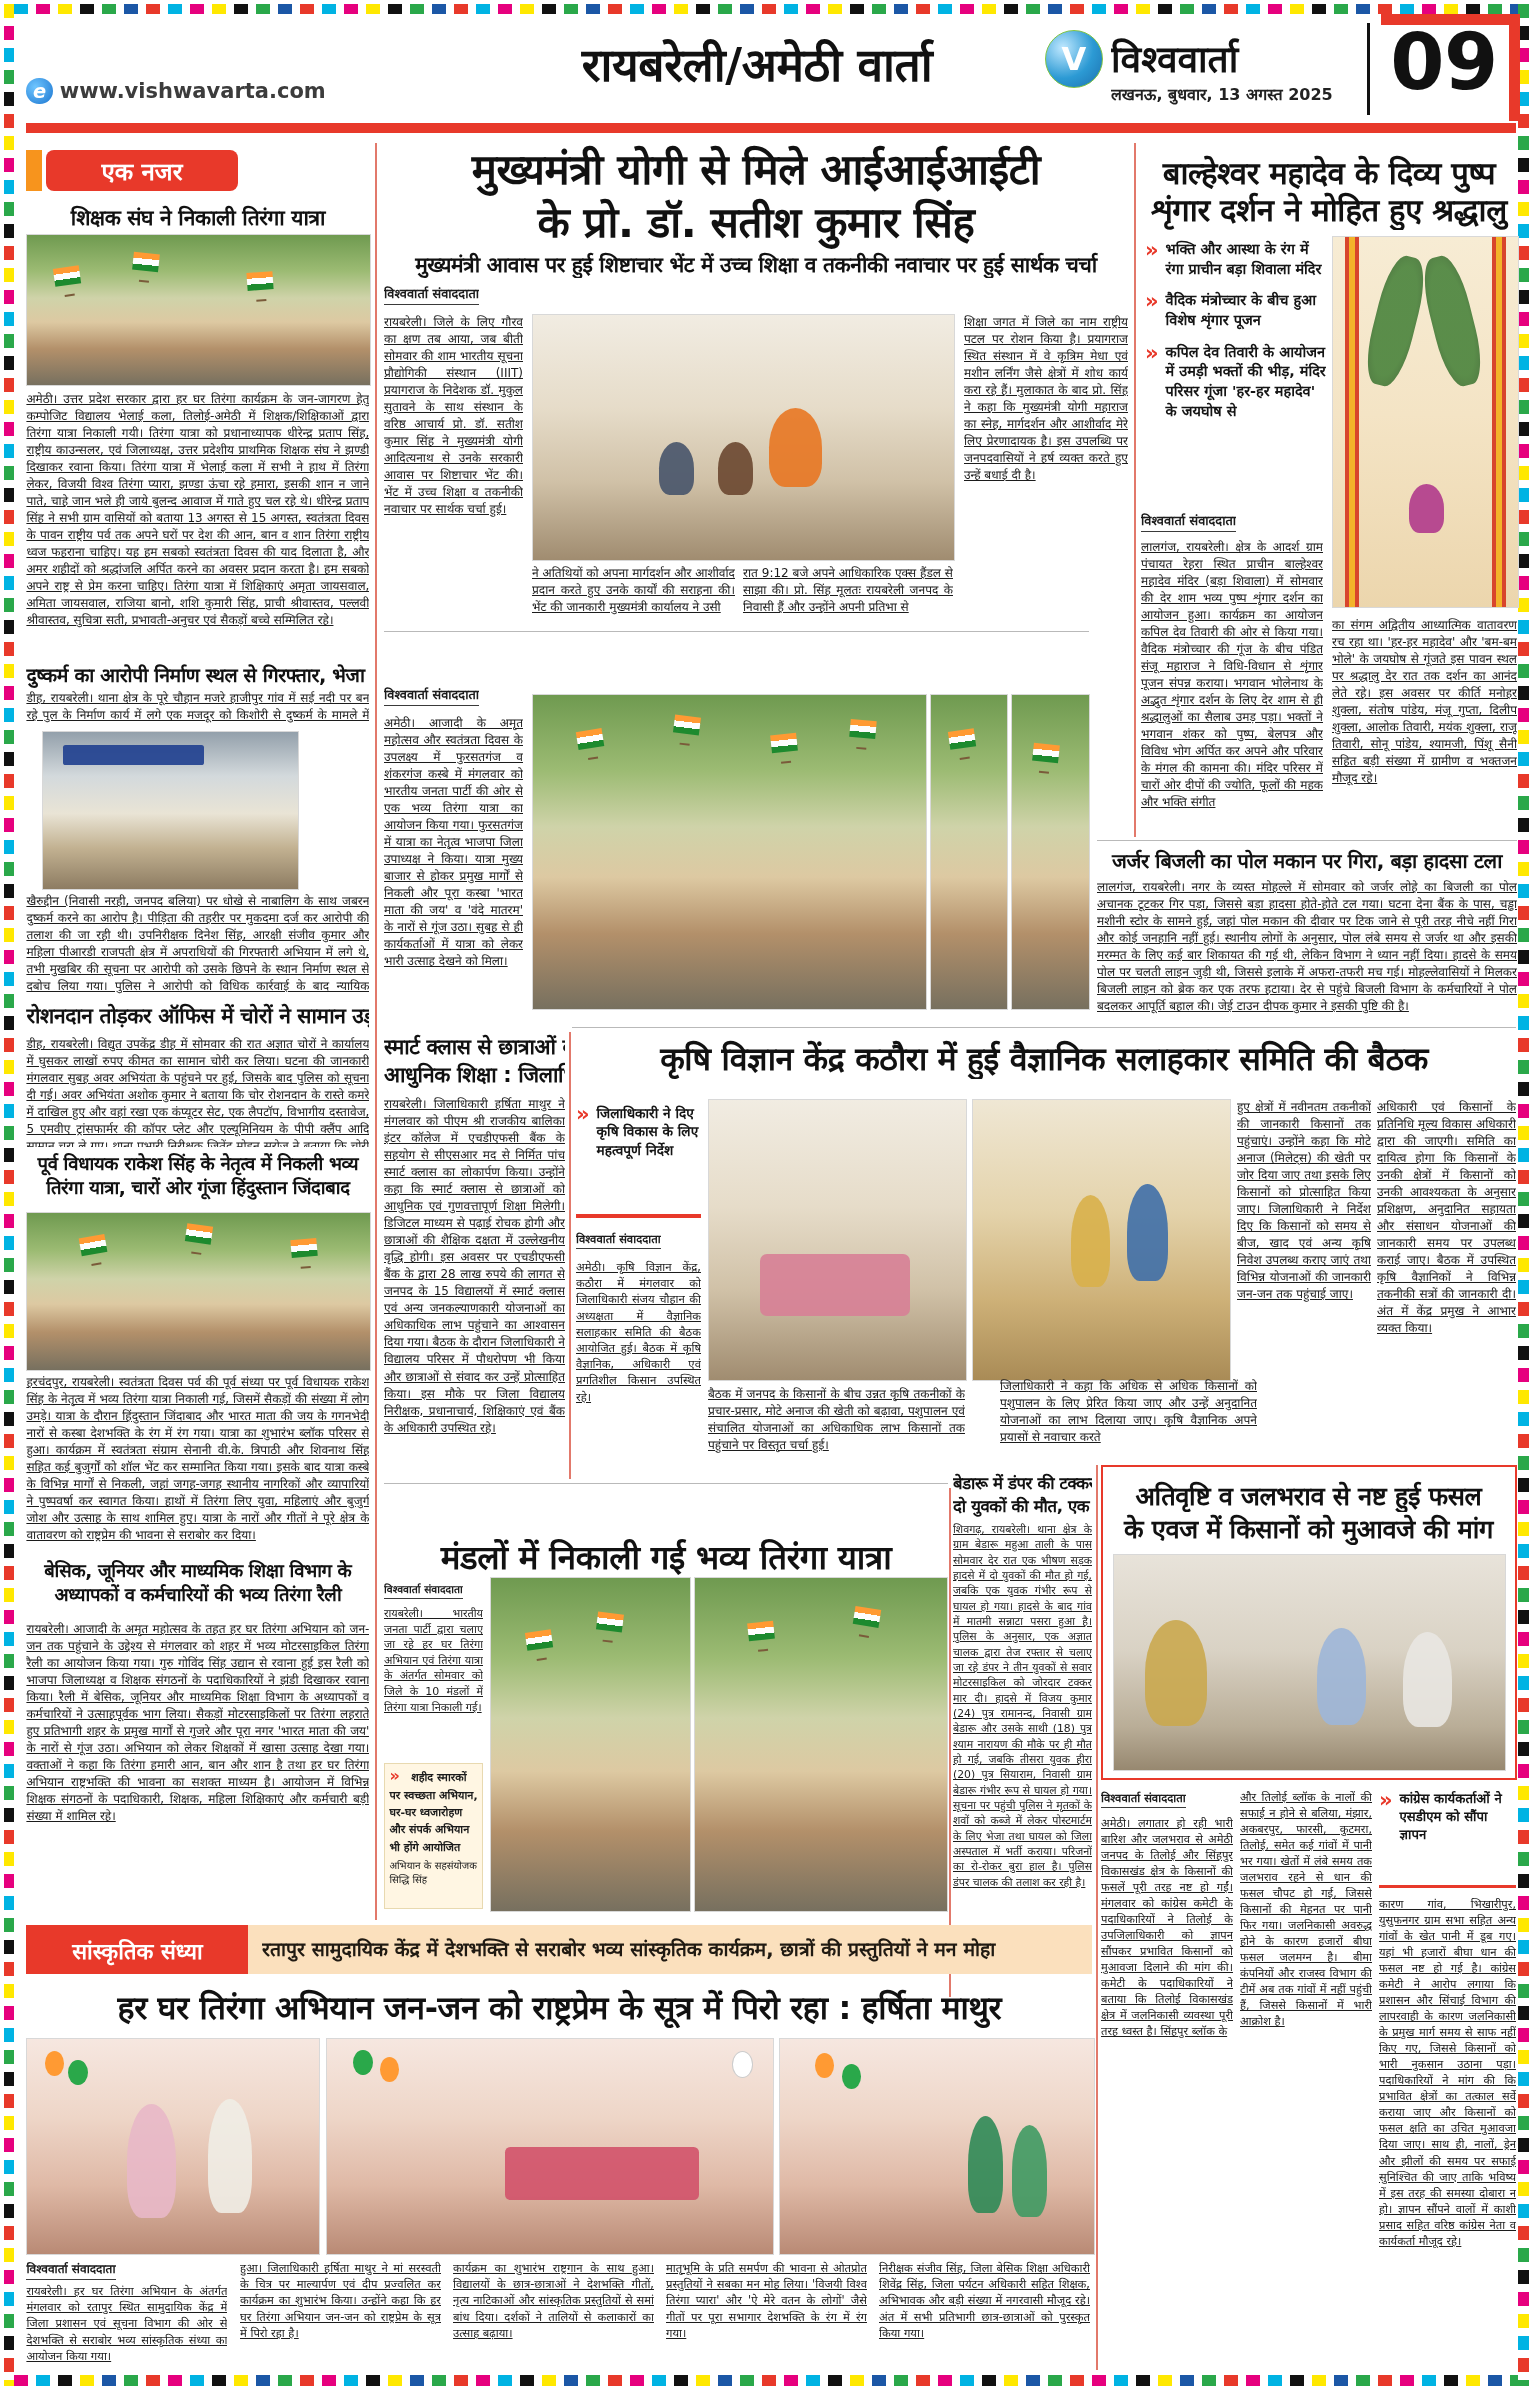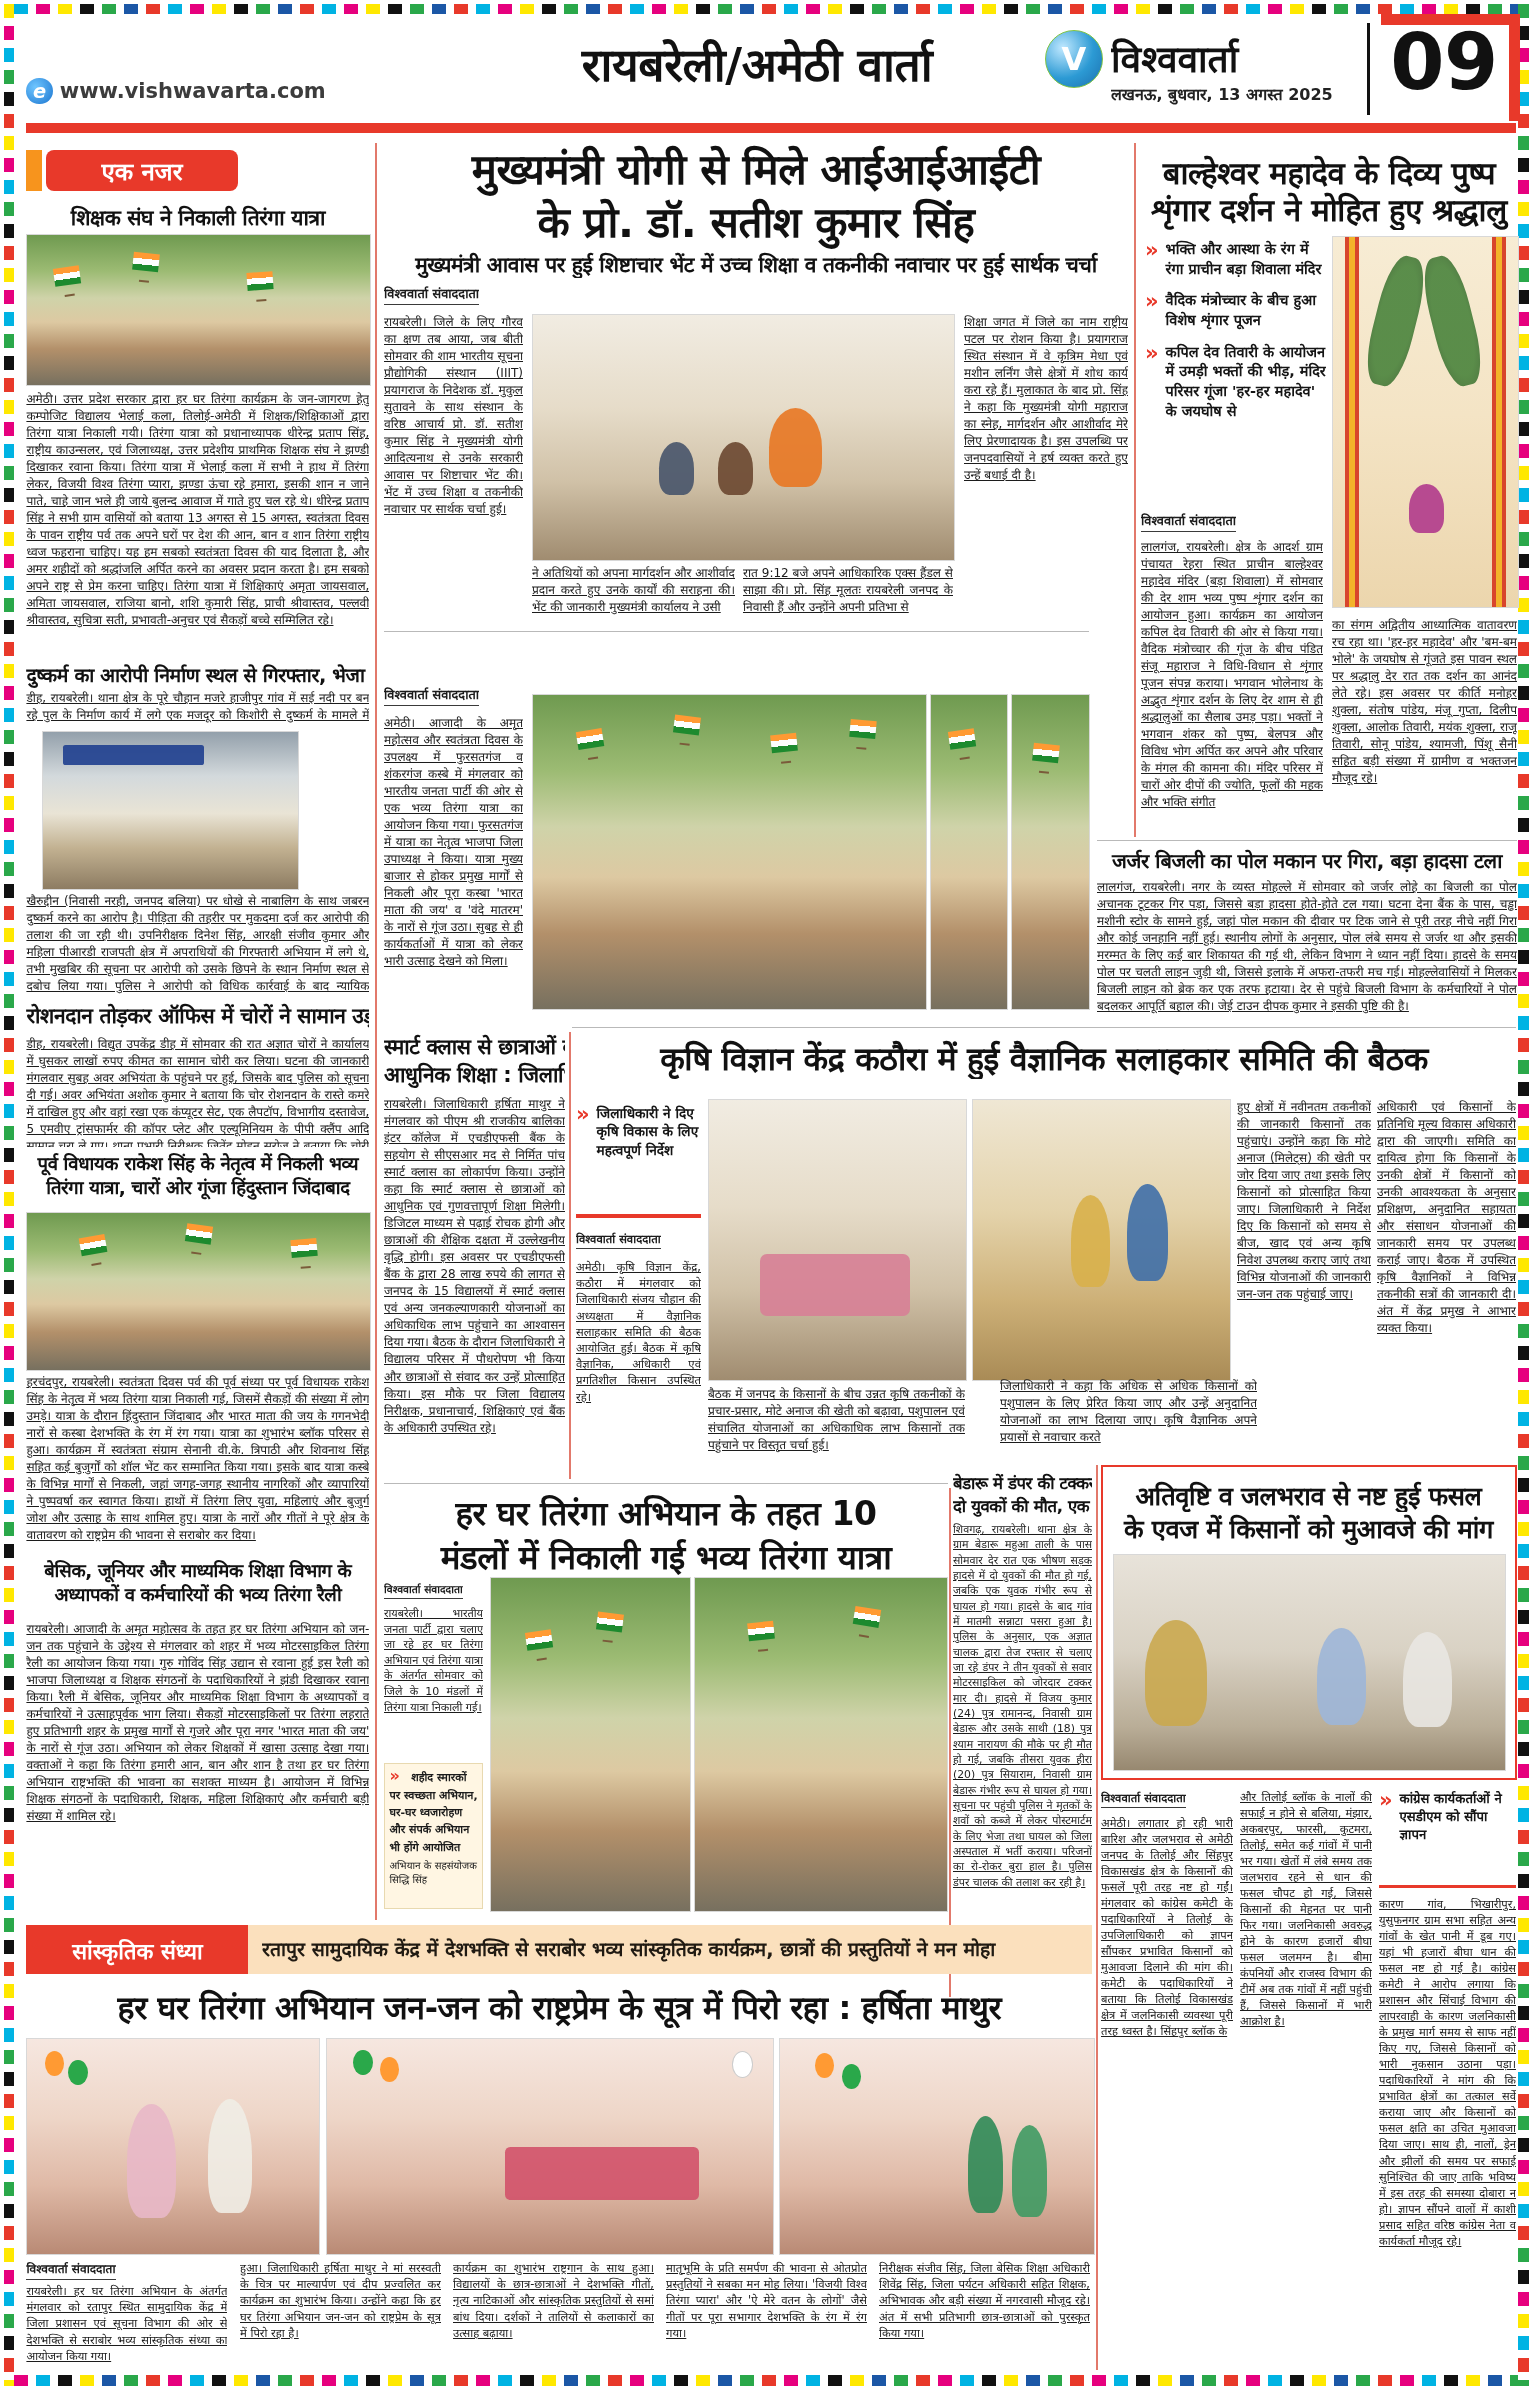--- a/index.html
+++ b/index.html
@@ -184,21 +184,20 @@
   <div class="abs jt" style="left:1237px;top:1099px;width:134px;height:380px;">हुए क्षेत्रों में नवीनतम तकनीकों की जानकारी किसानों तक पहुंचाएं। उन्होंने कहा कि मोटे अनाज (मिलेट्स) की खेती पर जोर दिया जाए तथा इसके लिए किसानों को प्रोत्साहित किया जाए। जिलाधिकारी ने निर्देश दिए कि किसानों को समय से बीज, खाद एवं अन्य कृषि निवेश उपलब्ध कराए जाएं तथा विभिन्न योजनाओं की जानकारी जन-जन तक पहुंचाई जाए।</div>
   <div class="abs jt" style="left:1377px;top:1099px;width:139px;height:380px;">अधिकारी एवं किसानों के प्रतिनिधि मूल्य विकास अधिकारी द्वारा की जाएगी। समिति का दायित्व होगा कि किसानों के उनकी क्षेत्रों में किसानों को उनकी आवश्यकता के अनुसार प्रशिक्षण, अनुदानित सहायता और संसाधन योजनाओं की जानकारी समय पर उपलब्ध कराई जाए। बैठक में उपस्थित कृषि वैज्ञानिकों ने विभिन्न तकनीकी सत्रों की जानकारी दी। अंत में केंद्र प्रमुख ने आभार व्यक्त किया।</div>
   <div class="abs jt" style="left:708px;top:1386px;width:257px;height:93px;">बैठक में जनपद के किसानों के बीच उन्नत कृषि तकनीकों के प्रचार-प्रसार, मोटे अनाज की खेती को बढ़ावा, पशुपालन एवं संचालित योजनाओं का अधिकाधिक लाभ किसानों तक पहुंचाने पर विस्तृत चर्चा हुई।</div>
   <div class="abs jt" style="left:972px;top:1378px;width:257px;height:93px;margin-left:28px;">जिलाधिकारी ने कहा कि अधिक से अधिक किसानों को पशुपालन के लिए प्रेरित किया जाए और उन्हें अनुदानित योजनाओं का लाभ दिलाया जाए। कृषि वैज्ञानिक अपने प्रयासों से नवाचार करते</div>
 
   <div class="abs ttl nw" style="left:384px;top:1032px;width:181px;font-size:21px;">स्मार्ट क्लास से छात्राओं को मिलेगी</div>
   <div class="abs ttl nw" style="left:384px;top:1060px;width:181px;font-size:21px;">आधुनिक शिक्षा : जिलाधिकारी</div>
   <div class="abs jt" style="left:384px;top:1096px;width:181px;height:384px;">रायबरेली। जिलाधिकारी हर्षिता माथुर ने मंगलवार को पीएम श्री राजकीय बालिका इंटर कॉलेज में एचडीएफसी बैंक के सहयोग से सीएसआर मद से निर्मित पांच स्मार्ट क्लास का लोकार्पण किया। उन्होंने कहा कि स्मार्ट क्लास से छात्राओं को आधुनिक एवं गुणवत्तापूर्ण शिक्षा मिलेगी। डिजिटल माध्यम से पढ़ाई रोचक होगी और छात्राओं की शैक्षिक दक्षता में उल्लेखनीय वृद्धि होगी। इस अवसर पर एचडीएफसी बैंक के द्वारा 28 लाख रुपये की लागत से जनपद के 15 विद्यालयों में स्मार्ट क्लास एवं अन्य जनकल्याणकारी योजनाओं का अधिकाधिक लाभ पहुंचाने का आश्वासन दिया गया। बैठक के दौरान जिलाधिकारी ने विद्यालय परिसर में पौधरोपण भी किया और छात्राओं से संवाद कर उन्हें प्रोत्साहित किया। इस मौके पर जिला विद्यालय निरीक्षक, प्रधानाचार्य, शिक्षिकाएं एवं बैंक के अधिकारी उपस्थित रहे।</div>
 
   <div class="abs hdiv" style="left:384px;top:1483px;width:564px;"></div>
-  <div class="abs ttl nw" style="left:384px;top:1490px;width:564px;font-size:33px;">हर घर तिरंगा अभियान के तहत 10</div>
   <div class="abs ttl nw" style="left:384px;top:1534px;width:564px;font-size:33px;">मंडलों में निकाली गई भव्य तिरंगा यात्रा</div>
   <div class="abs" style="left:384px;top:1582px;width:99px;"><span class="byline" style="font-size:10.6px;">विश्ववार्ता संवाददाता</span></div>
   <div class="abs jt" style="left:384px;top:1606px;width:99px;height:151px;font-size:11px;">रायबरेली। भारतीय जनता पार्टी द्वारा चलाए जा रहे हर घर तिरंगा अभियान एवं तिरंगा यात्रा के अंतर्गत सोमवार को जिले के 10 मंडलों में तिरंगा यात्रा निकाली गई।</div>
   <div class="abs" style="left:384px;top:1763px;width:99px;height:146px;background:#fff6e3;border:0.9px solid #e8d9b0;padding:4.4px;box-sizing:border-box;overflow:hidden;">
     <span class="bul-mark" style="font-size:16px;">»</span>
     <span style="font-weight:bold;font-size:11px;line-height:1.3;">शहीद स्मारकों पर स्वच्छता अभियान, घर-घर ध्वजारोहण और संपर्क अभियान भी होंगे आयोजित</span>
     <div style="font-size:10px;margin-top:3.5px;">अभियान के सहसंयोजक सिद्धि सिंह</div>
   </div>
   <div class="photo ph-rally" style="left:490px;top:1577px;width:199px;height:333px;">
     <span class="flag" style="left:35px;top:53px;transform:rotate(-8deg);"></span>

